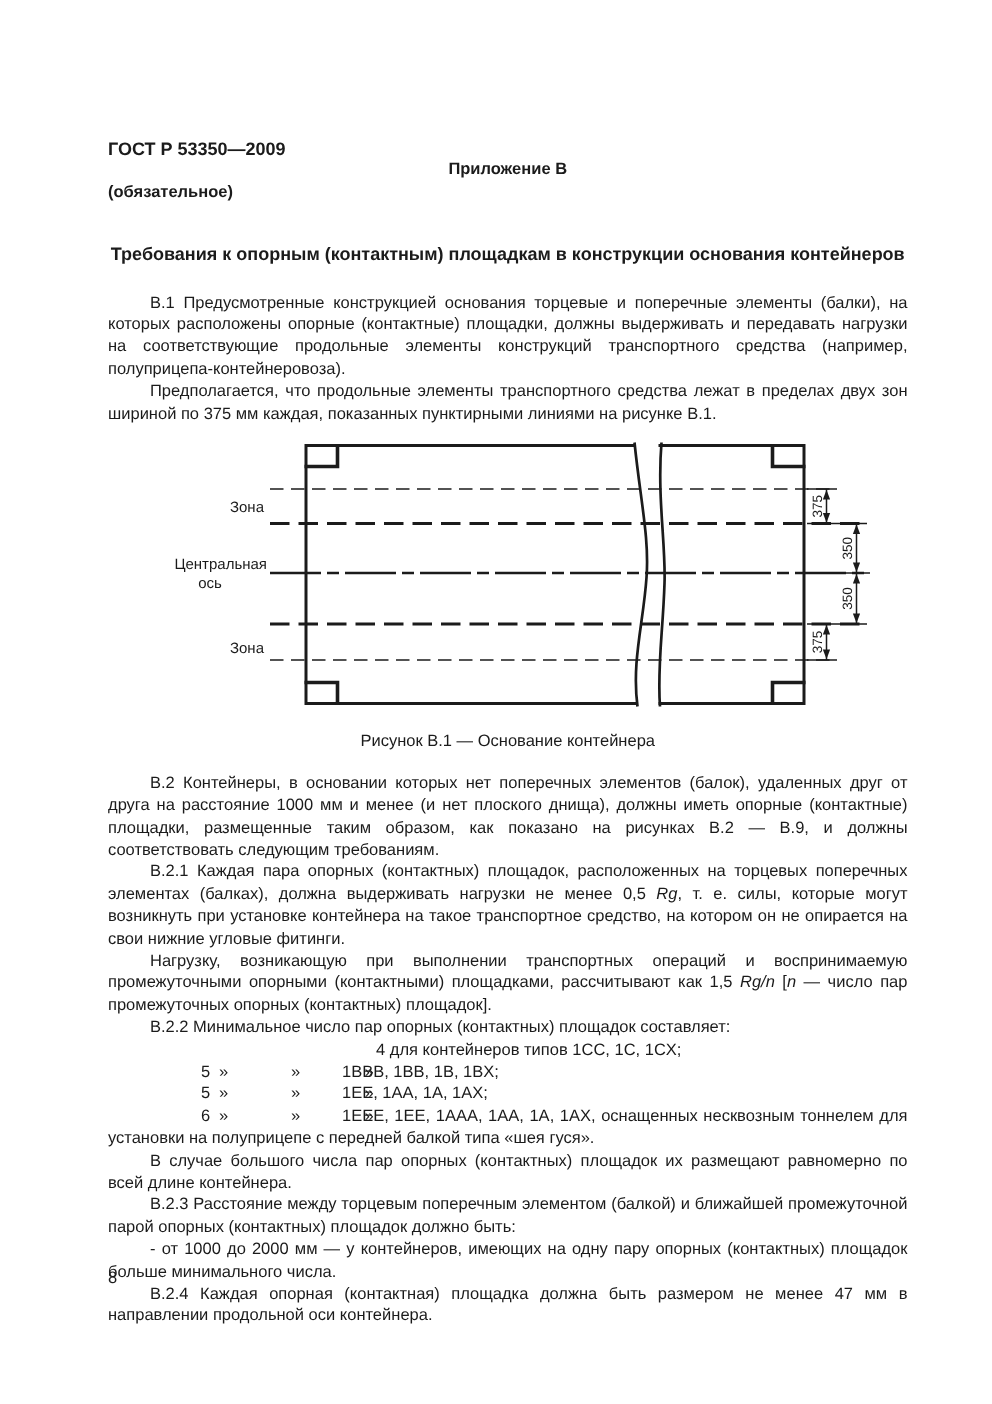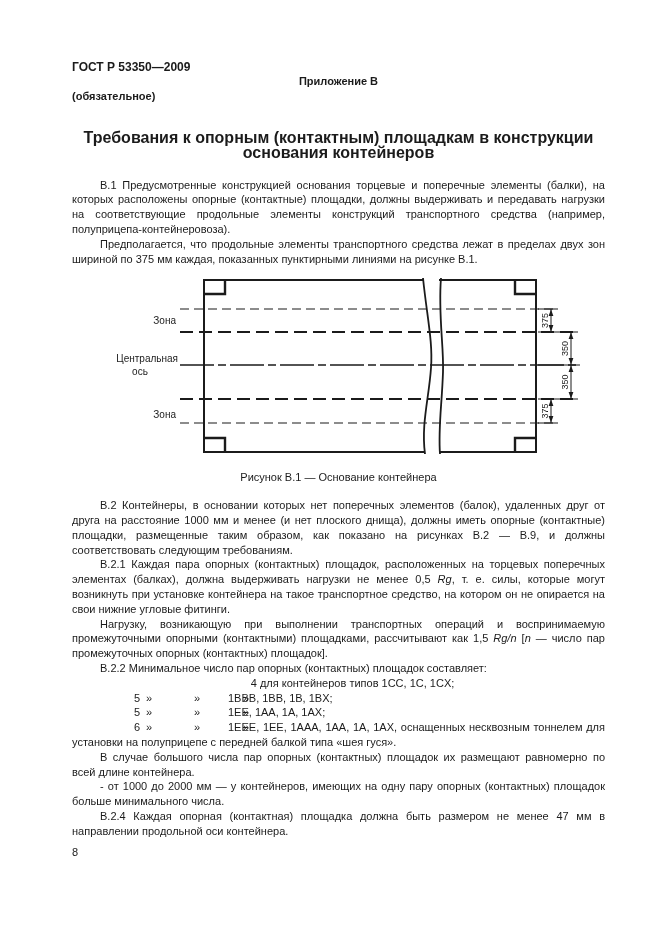--- a/index.html
+++ b/index.html
@@ -3,28 +3,28 @@
 <meta charset="utf-8">
 <style>
   html,body{margin:0;padding:0;background:#ffffff;}
   .page{
     position:relative;
     width:661px;height:936px;
     background:#ffffff;
     color:#1b1b1b;
     font-family:"Liberation Sans",sans-serif;
     font-size:11px;line-height:14.8px;
-    padding:60px 56px 0 72px;
+    padding:92px 56px 0 72px;
     box-sizing:border-box;
     overflow:hidden;
   }
   .doc-number{font-weight:bold;font-size:12px;line-height:14px;}
   .appendix-label{text-align:center;font-weight:bold;}
   .appendix-type{text-align:left;font-weight:bold;}
-  .doc-title{margin-top:26px;margin-bottom:18px;text-align:center;font-weight:bold;font-size:16px;line-height:15px;}
+  .doc-title{margin-top:26px;margin-bottom:18px;text-align:center;font-weight:bold;font-size:12px;line-height:15px;}
   p.para{margin:0;text-align:justify;text-indent:28px;}
   p.plain{margin:0;text-indent:28px;text-align:center;}
   .it{font-style:italic;margin-top:28px;}
   .fig{margin:6px 0 0 0;}
   .fig-svg{display:block;}
   .fig-caption{margin-top:10px;margin-bottom:13px;text-align:center;}
   p.ditto-row{margin:0;text-indent:31px;text-align:justify;}
   .dn{display:inline-block;width:12px;}
   .dm{display:inline-block;}
   .dm1{width:48px;}
@@ -109,18 +109,19 @@
 
   <p class="plain">4 для контейнеров типов 1CC, 1C, 1CX;</p>
 
   <p class="ditto-row"><span class="dn">5</span><span class="dm dm1">»</span><span class="dm dm2">»</span><span class="dm dm3">»</span><span>1BBB, 1BB, 1B, 1BX;</span></p>
 
   <p class="ditto-row"><span class="dn">5</span><span class="dm dm1">»</span><span class="dm dm2">»</span><span class="dm dm3">»</span><span>1EE, 1AA, 1A, 1AX;</span></p>
 
   <p class="ditto-row"><span class="dn">6</span><span class="dm dm1">»</span><span class="dm dm2">»</span><span class="dm dm3">»</span><span>1EEE, 1EE, 1AAA, 1AA, 1A, 1AX, оснащенных несквозным тоннелем для установки на полуприцепе с передней балкой типа «шея гуся».</span></p>
 
   <p class="para">В случае большого числа пар опорных (контактных) площадок их размещают равномерно по всей длине контейнера.</p>
+  <p class="para">В.2.3  Расстояние между торцевым поперечным элементом (балкой) и ближайшей промежуточной парой опорных (контактных) площадок должно быть:</p>
   <p class="para">- от 1000 до 2000 мм — у контейнеров, имеющих на одну пару опорных (контактных) площадок больше минимального числа.</p>
   <p class="para">В.2.4  Каждая опорная (контактная) площадка должна быть размером не менее 47 мм в направлении продольной оси контейнера.</p>
 
   <div class="page-num">8</div>
 
 </div>
 
 </body></html>

